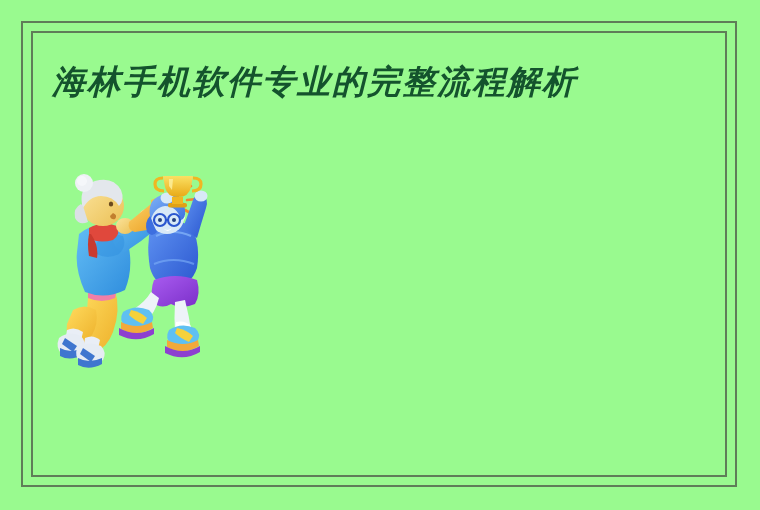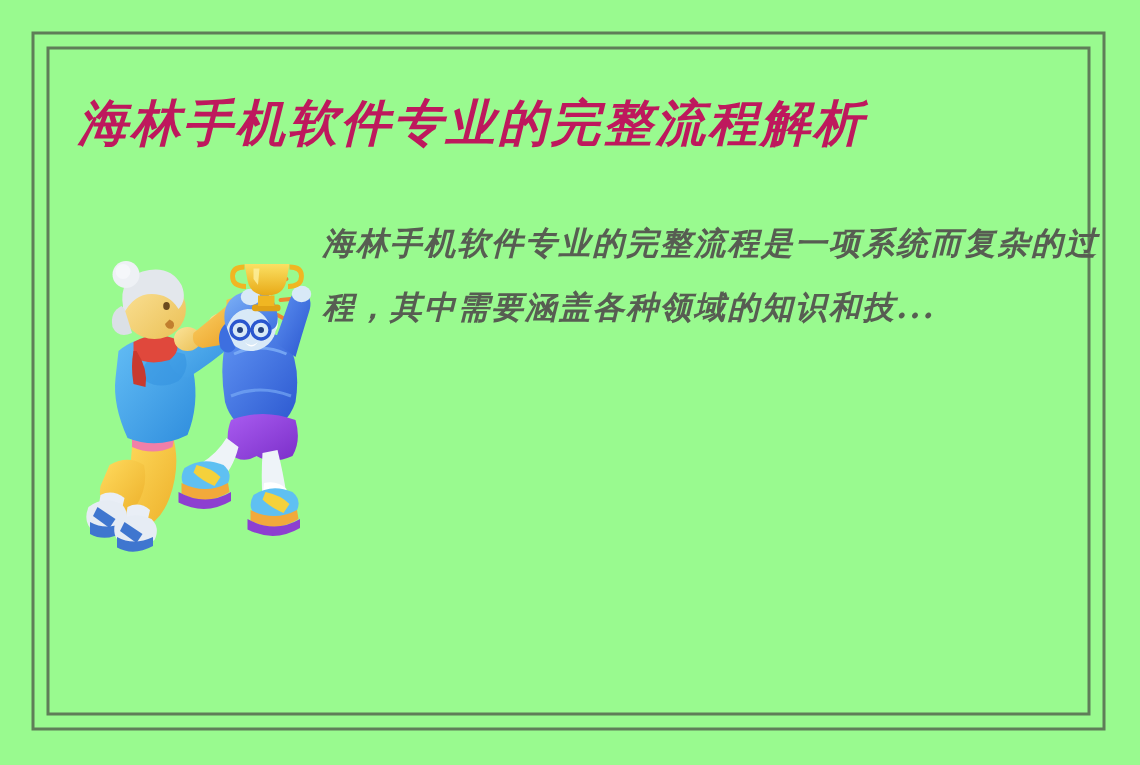--- a/index.html
+++ b/index.html
@@ -43,21 +43,21 @@
     position: absolute;
     left: 52px;
     top: 62px;
     width: 660px;
     font-family: "DejaVu Serif", "Liberation Serif", serif;
     font-size: 33px;
     line-height: 40px;
     letter-spacing: 2px;
     font-weight: 600;
     font-style: italic;
-    color: #be185d;
+    color: #14532d;
     white-space: nowrap;
   }
   #body-text {
     position: absolute;
     left: 215px;
     top: 140px;
     width: 518px;
     font-family: "DejaVu Serif", "Liberation Serif", serif;
     font-size: 21px;
     line-height: 43px;
@@ -83,21 +83,20 @@
 </head>
 <body>
 
 <div id="card">
 
   <div id="frame-outer"></div>
   <div id="frame-inner"></div>
 
   <div id="title">海林手机软件专业的完整流程解析</div>
 
-  <div id="body-text">海林手机软件专业的完整流程是一项系统而复杂的过程，其中需要涵盖各种领域的知识和技...</div>
 
   <div id="illustration">
     <svg viewBox="0 0 165 200" xmlns="http://www.w3.org/2000/svg">
       <defs>
         <linearGradient id="gBlueJacket" x1="0" y1="0" x2="1" y2="1">
           <stop offset="0%" stop-color="#63bdf5"></stop>
           <stop offset="100%" stop-color="#2f8ddd"></stop>
         </linearGradient>
         <linearGradient id="gHoodie" x1="0" y1="0" x2="1" y2="1">
           <stop offset="0%" stop-color="#5f93f2"></stop>

